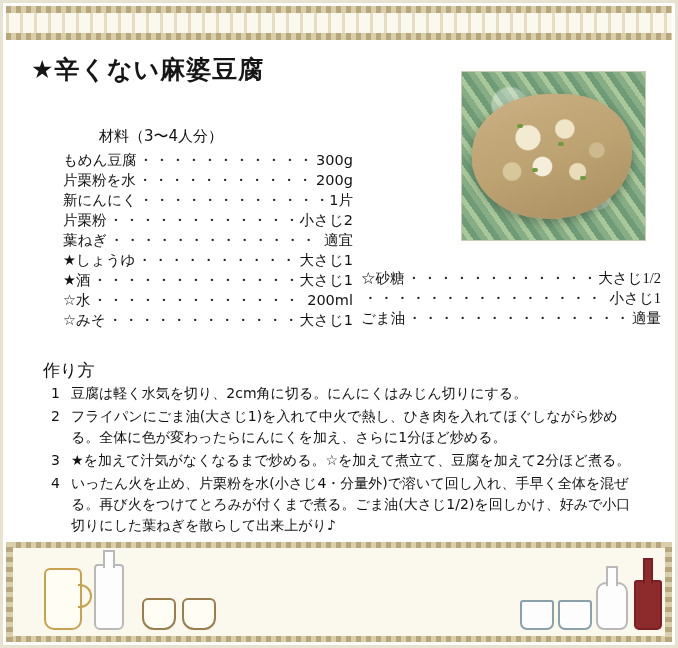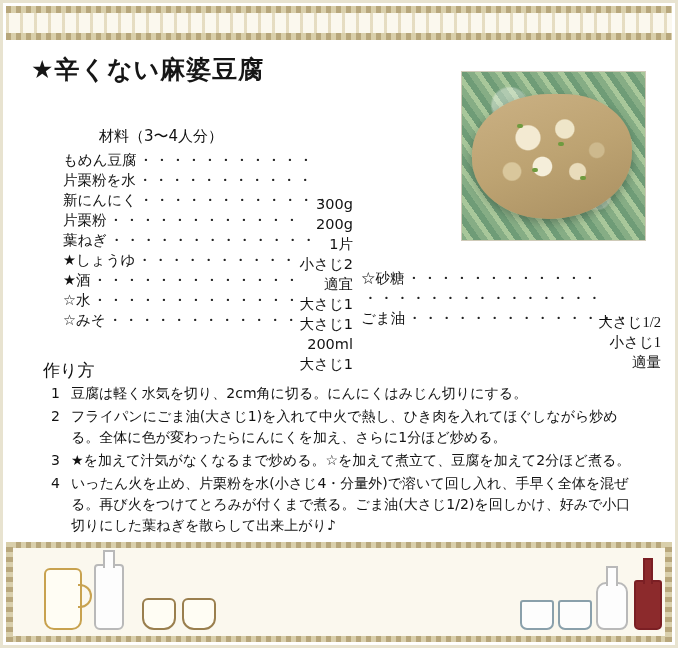--- a/index.html
+++ b/index.html
@@ -119,21 +119,21 @@
     font-size: 14.5px;
     line-height: 20px;
     color: #121212;
     white-space: nowrap;
   }
   #ing-col-left { top: 147px; left: 60px; width: 290px; }
   #ing-col-right { top: 265px; left: 358px; width: 300px; font-family: Liberation Serif, serif; }
 
   .ing-row {
     display: flex;
-    align-items: flex-start;
+    align-items: flex-end;
     height: 20px;
   }
   .ing-name { flex: 0 0 auto; }
   .ing-dots {
     flex: 1 1 auto;
     overflow: hidden;
     white-space: nowrap;
     letter-spacing: 1.5px;
     color: #222;
     margin: 0 2px;

